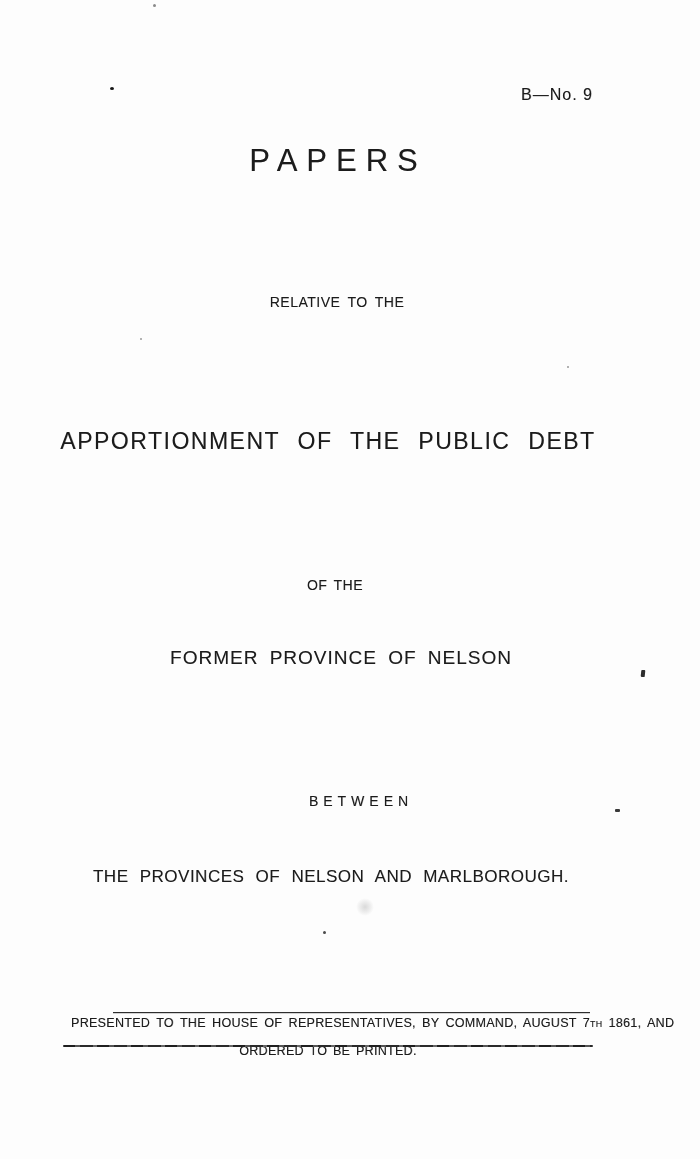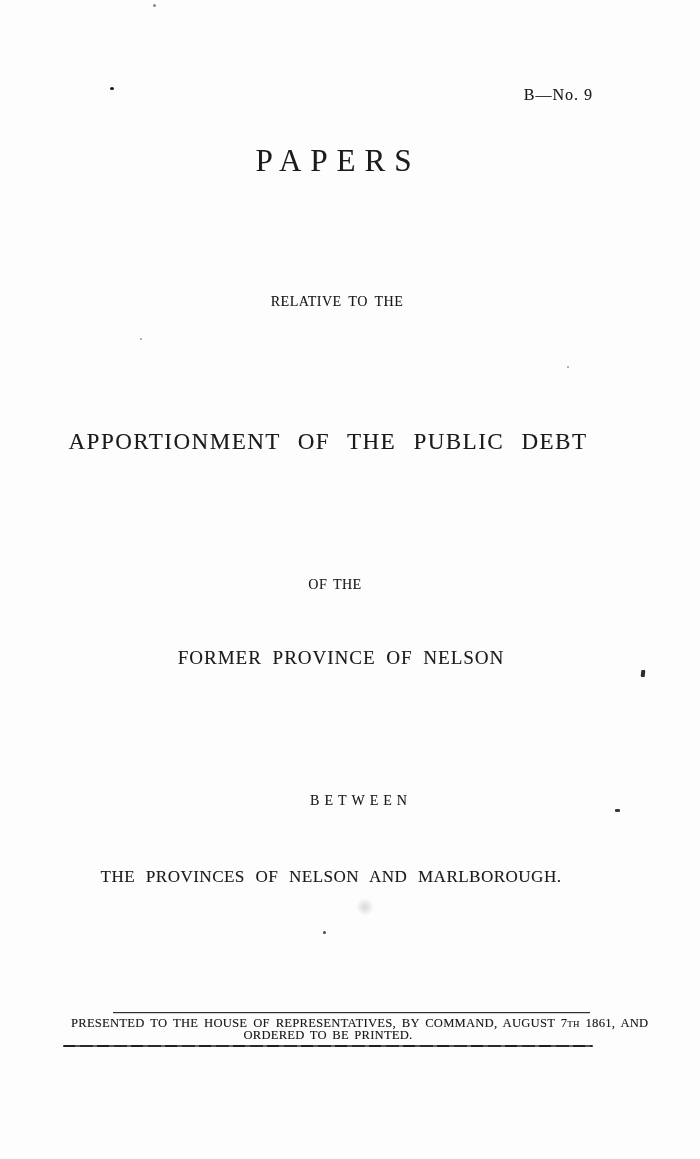--- a/index.html
+++ b/index.html
@@ -7,21 +7,21 @@
     padding: 0;
     background: #e8e8e8;
   }
   .page {
     position: relative;
     width: 700px;
     height: 1159px;
     margin: 0 auto;
     background: #fdfdfd;
     overflow: hidden;
-    font-family: Liberation Serif, serif;
+    font-family: Liberation Sans, sans-serif;
     color: #1b1b1b;
   }
   .line {
     position: absolute;
     left: 0;
     width: 700px;
     text-align: center;
     line-height: 1;
     white-space: nowrap;
     text-shadow: 0.3px 0.3px 0 rgba(25,25,25,0.35);
@@ -105,21 +105,21 @@
     text-align: center;
     font-size: 12.5px;
     line-height: 1;
     letter-spacing: 0.3px;
     word-spacing: 2.5px;
     white-space: nowrap;
     text-shadow: 0.3px 0.3px 0 rgba(25,25,25,0.4);
   }
   .footer .footer-line2 {
     position: absolute;
-    top: 17px;
+    top: 33px;
     left: 0;
     width: 100%;
     text-align: center;
     font-size: 12.5px;
     line-height: 1;
     letter-spacing: 0.3px;
     word-spacing: 2px;
     text-shadow: 0.3px 0.3px 0 rgba(25,25,25,0.4);
   }
   .footer .ordinal {

